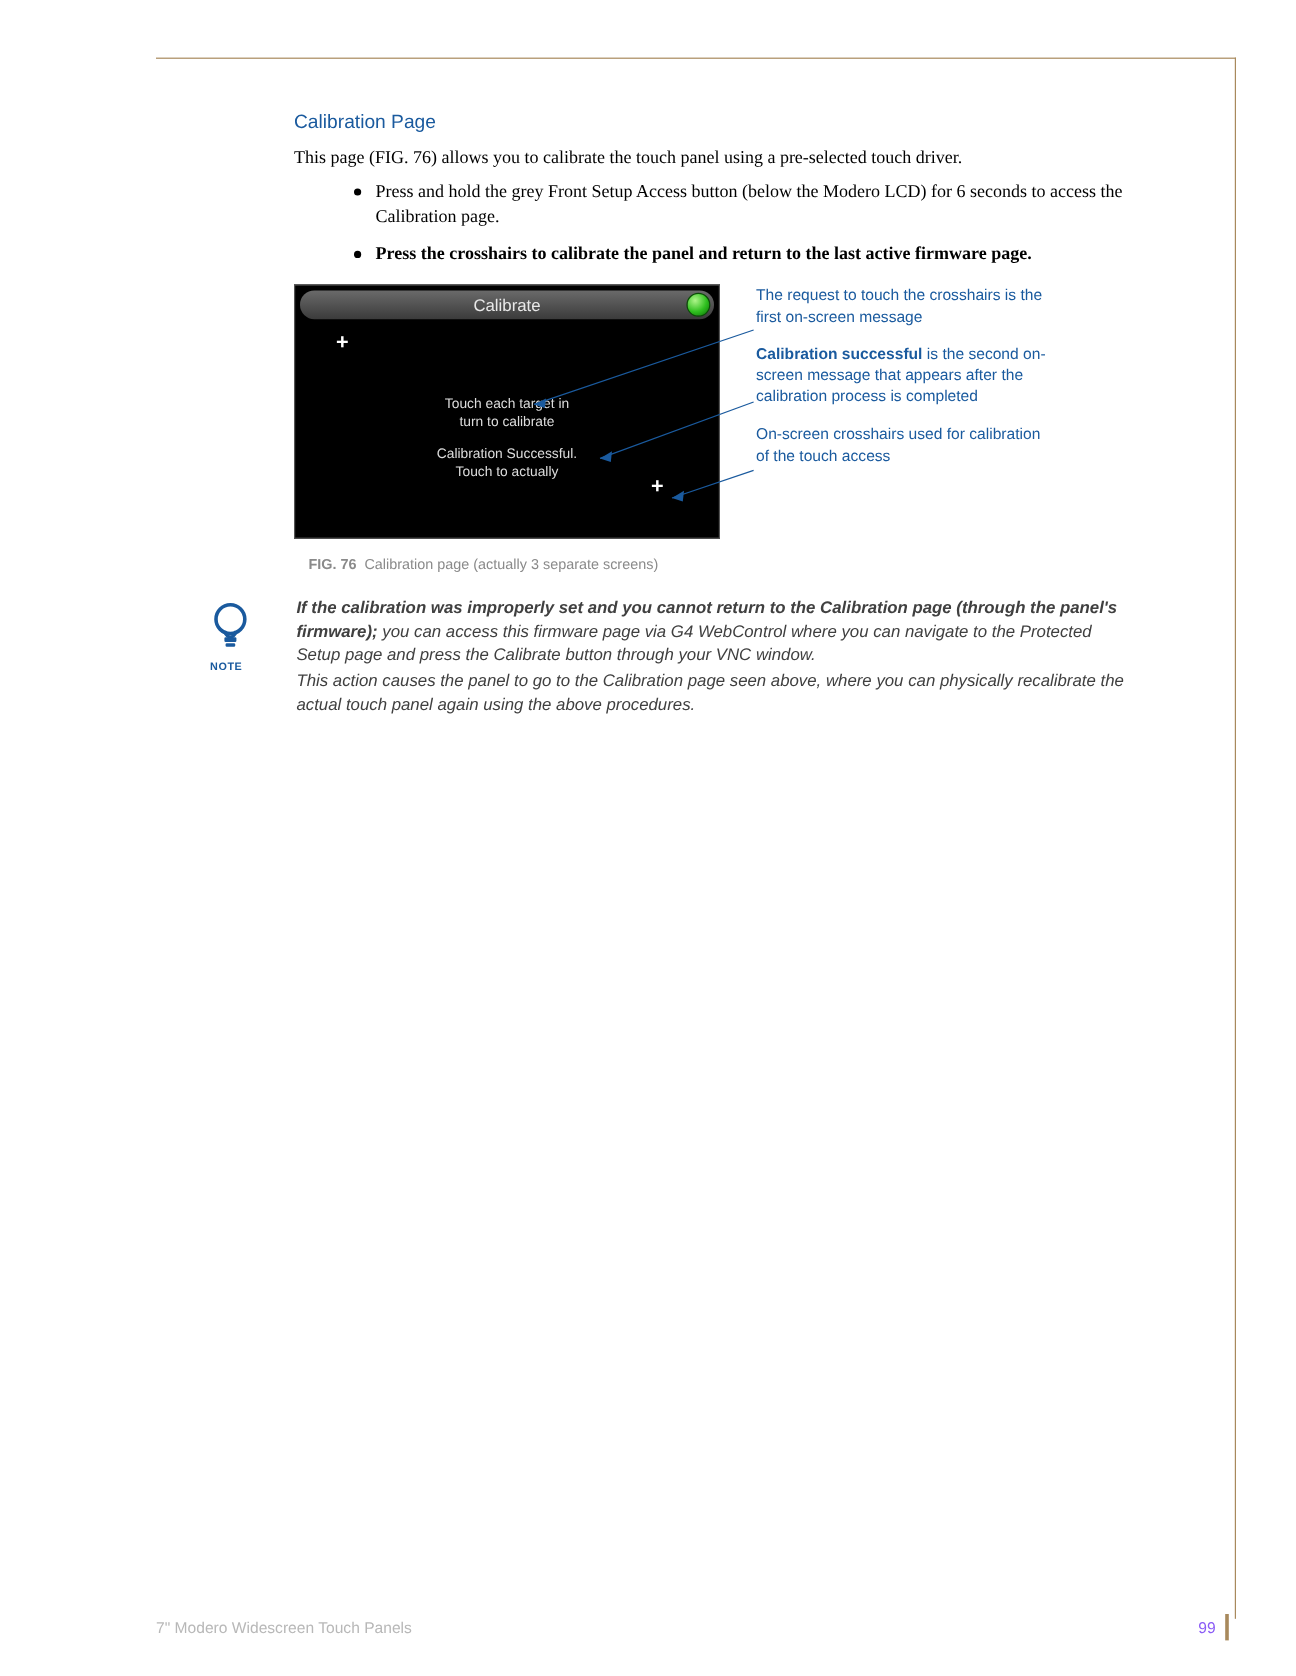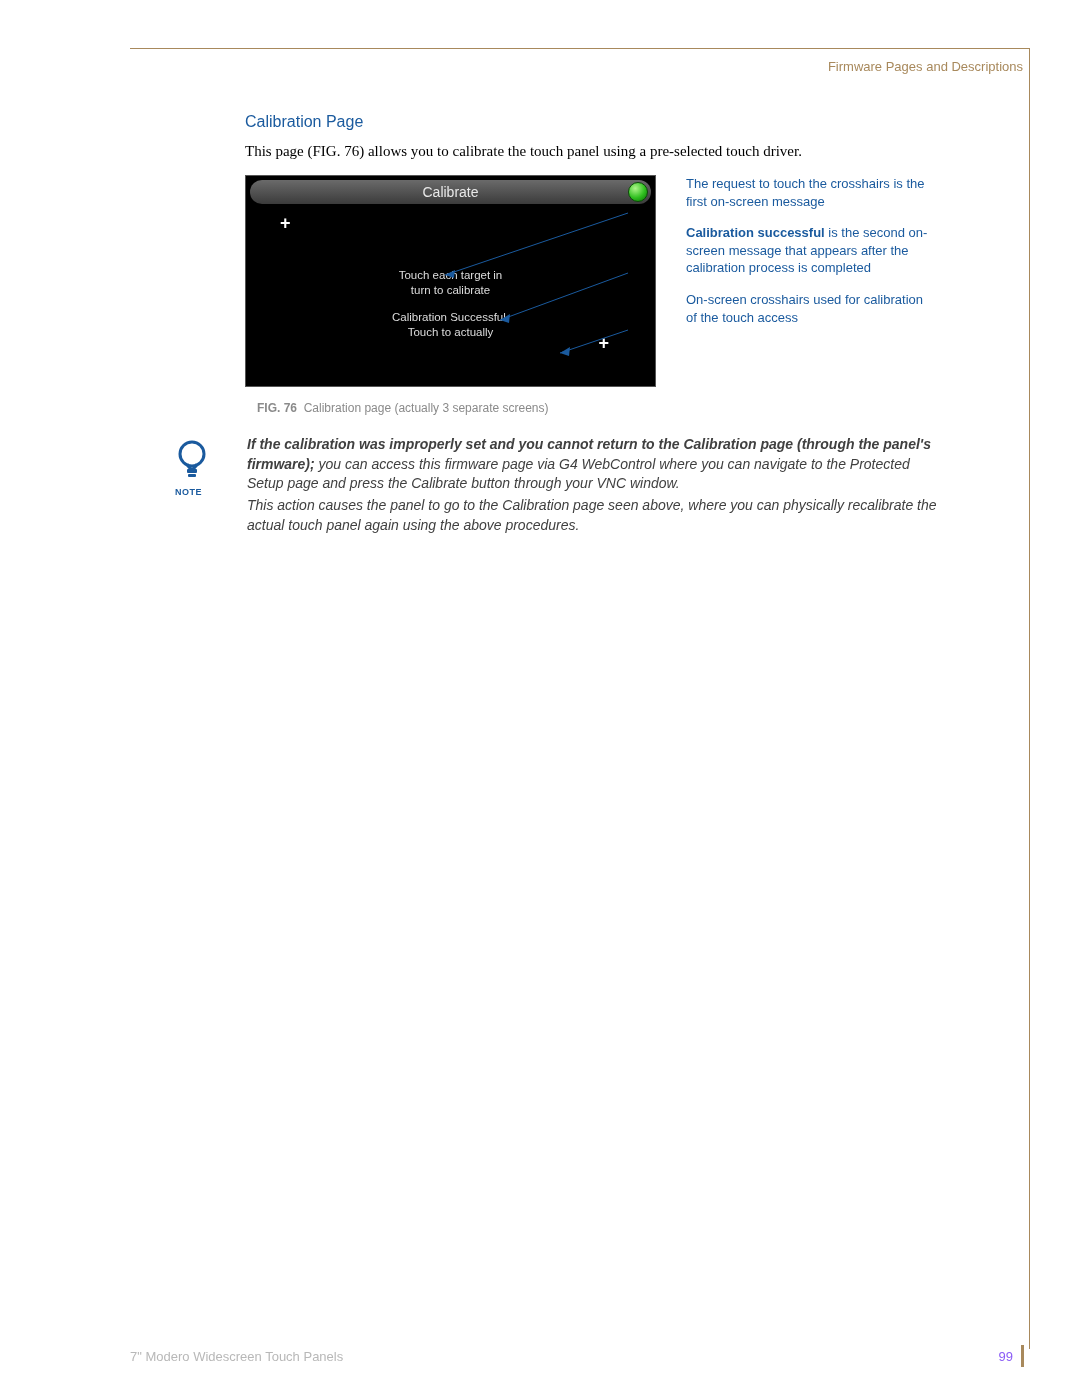--- a/index.html
+++ b/index.html
@@ -67,21 +67,21 @@
     background: #000;
     border-radius: 50%;
   }
   .figure-row {
     display: flex;
     align-items: flex-start;
     margin-top: 4px;
     margin-left: 0;
   }
   .screen {
-    width: 411px;
+    width: 355px;
     height: 212px;
     background: #000;
     border: 1px solid #555;
     position: relative;
     flex-shrink: 0;
   }
   .screen-title-bar {
     position: absolute;
     top: 4px;
     left: 4px;
@@ -200,28 +200,29 @@
   svg.callout-lines {
     position: absolute;
     left: 0; top: 0;
     pointer-events: none;
   }
 </style>
 </head>
 <body>
 
 <div class="page">
-  <div class="header-text">Firmware Pages and Descriptions</div>
 
   <div class="content">
 
     <div class="section-title">Calibration Page</div>
     <p class="body-para">This page (FIG. 76) allows you to calibrate the touch panel using a pre-selected touch driver.</p>
 
     <ul class="bullets">
+      <li><span>Press and hold the grey Front Setup Access button (below the Modero LCD) for 6 seconds to access the Calibration page.</span></li>
+      <li><b>Press the crosshairs to calibrate the panel and return to the last active firmware page.</b></li>
     </ul>
 
     <div class="figure-row" style="position:relative;">
       <div class="screen">
         <div class="screen-title-bar">
           <span class="screen-title">Calibrate</span>
           <span class="green-dot"></span>
         </div>
         <span class="cross tl">+</span>
         <div class="screen-msg msg1">

